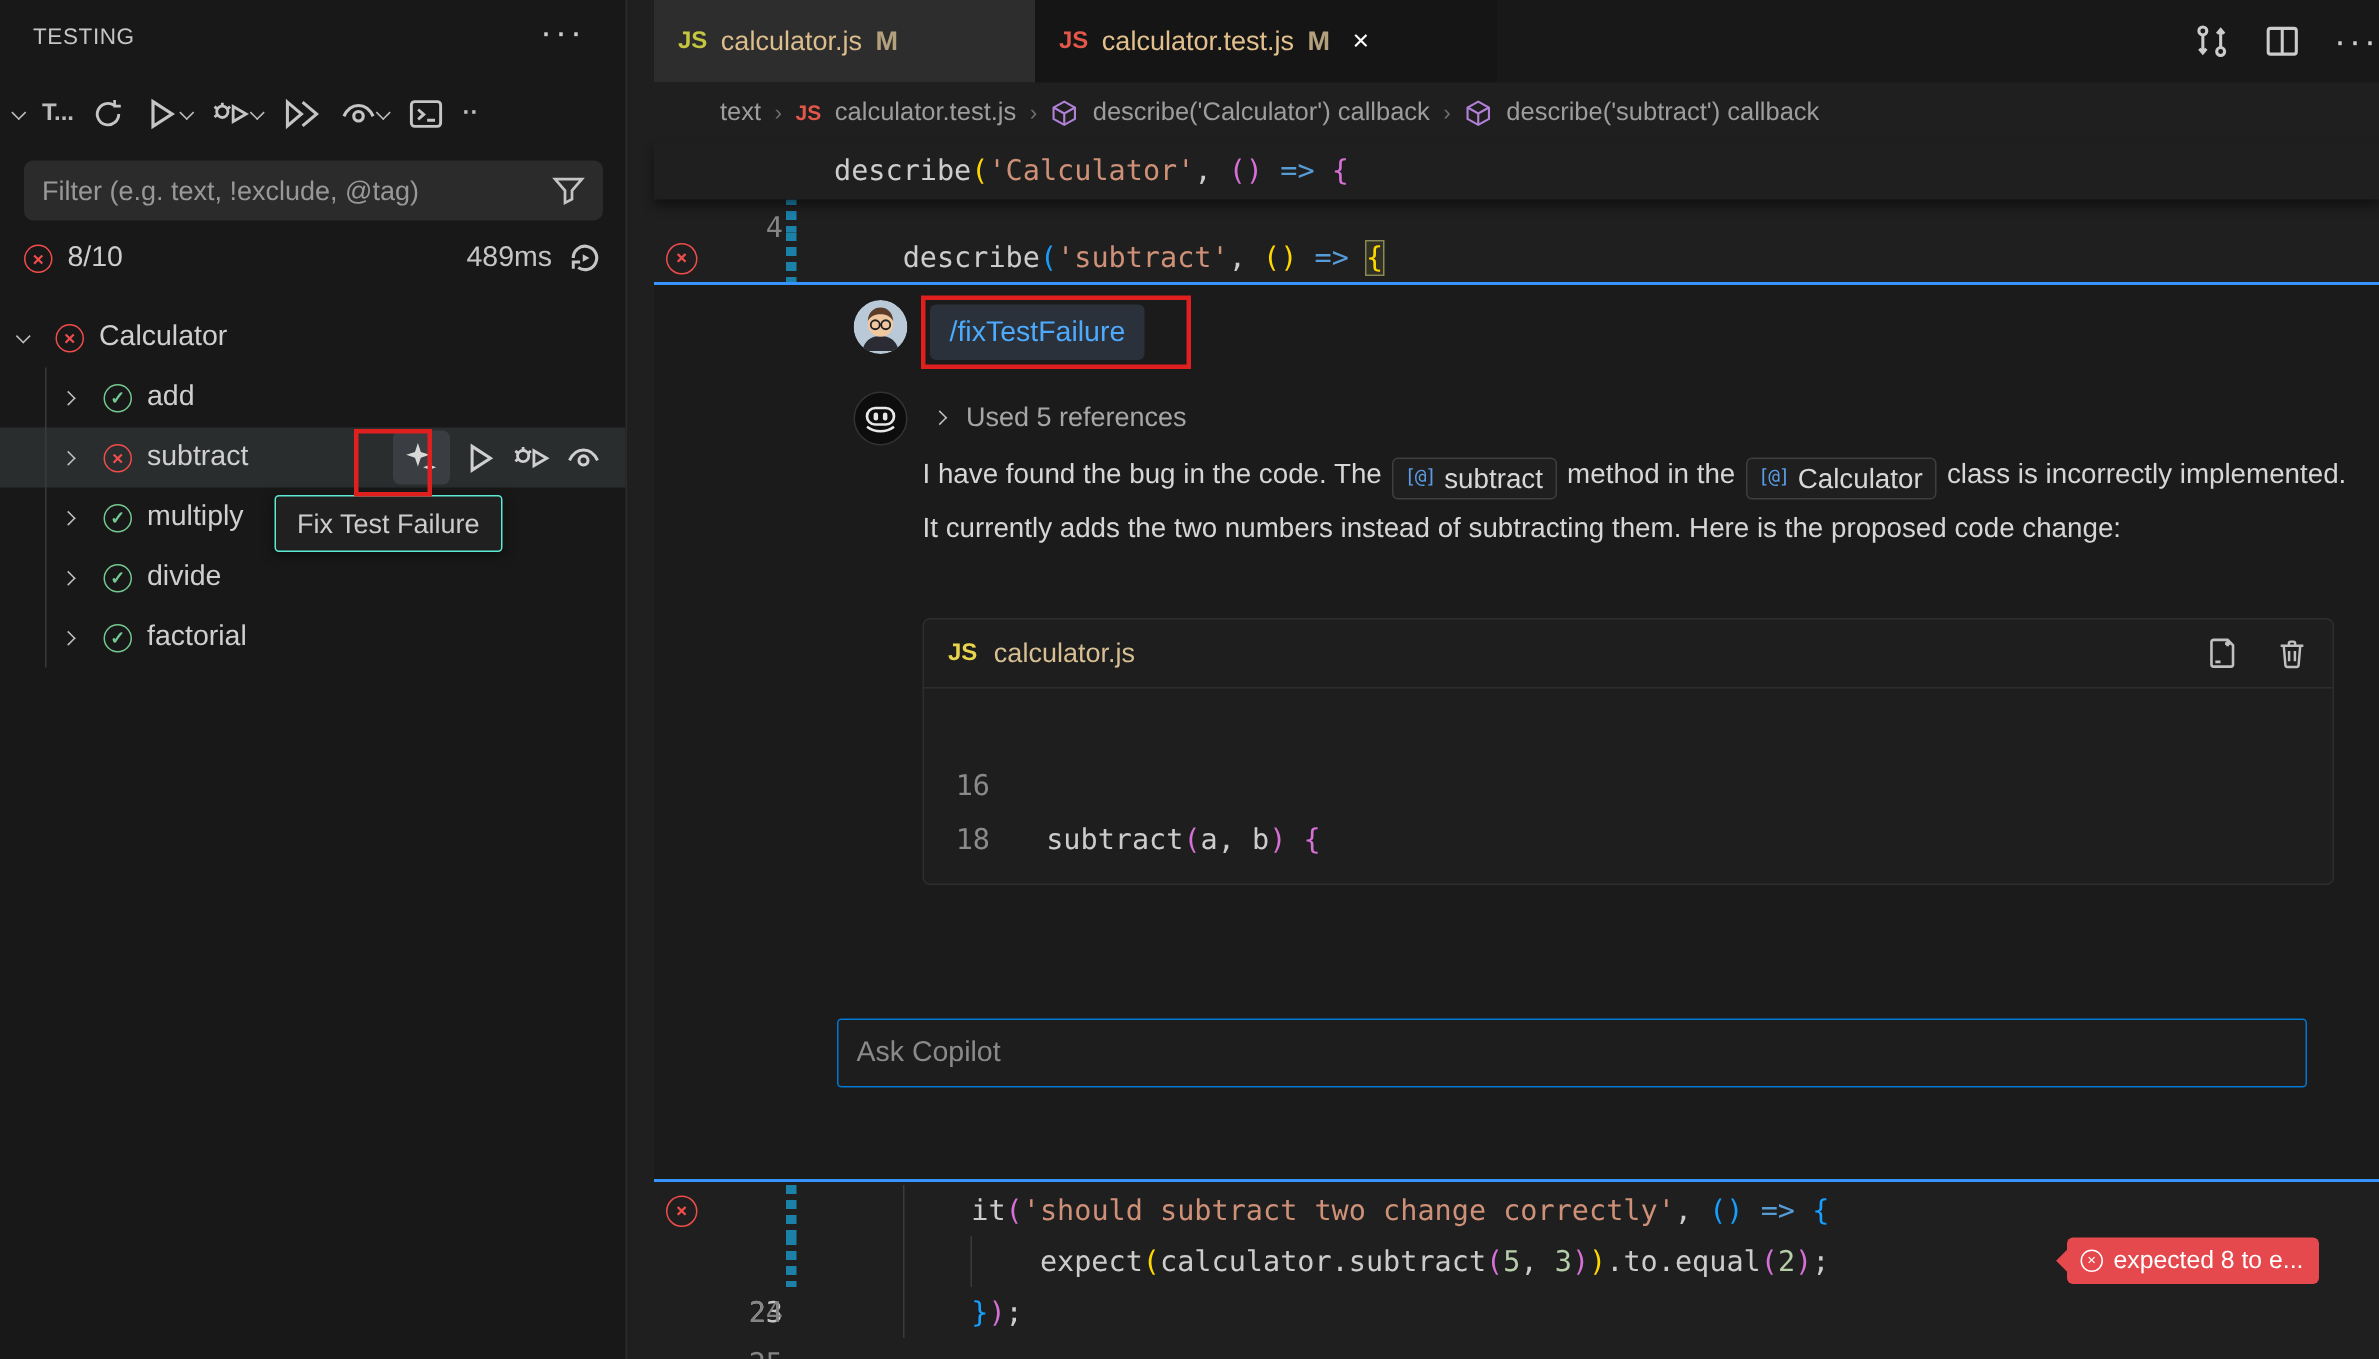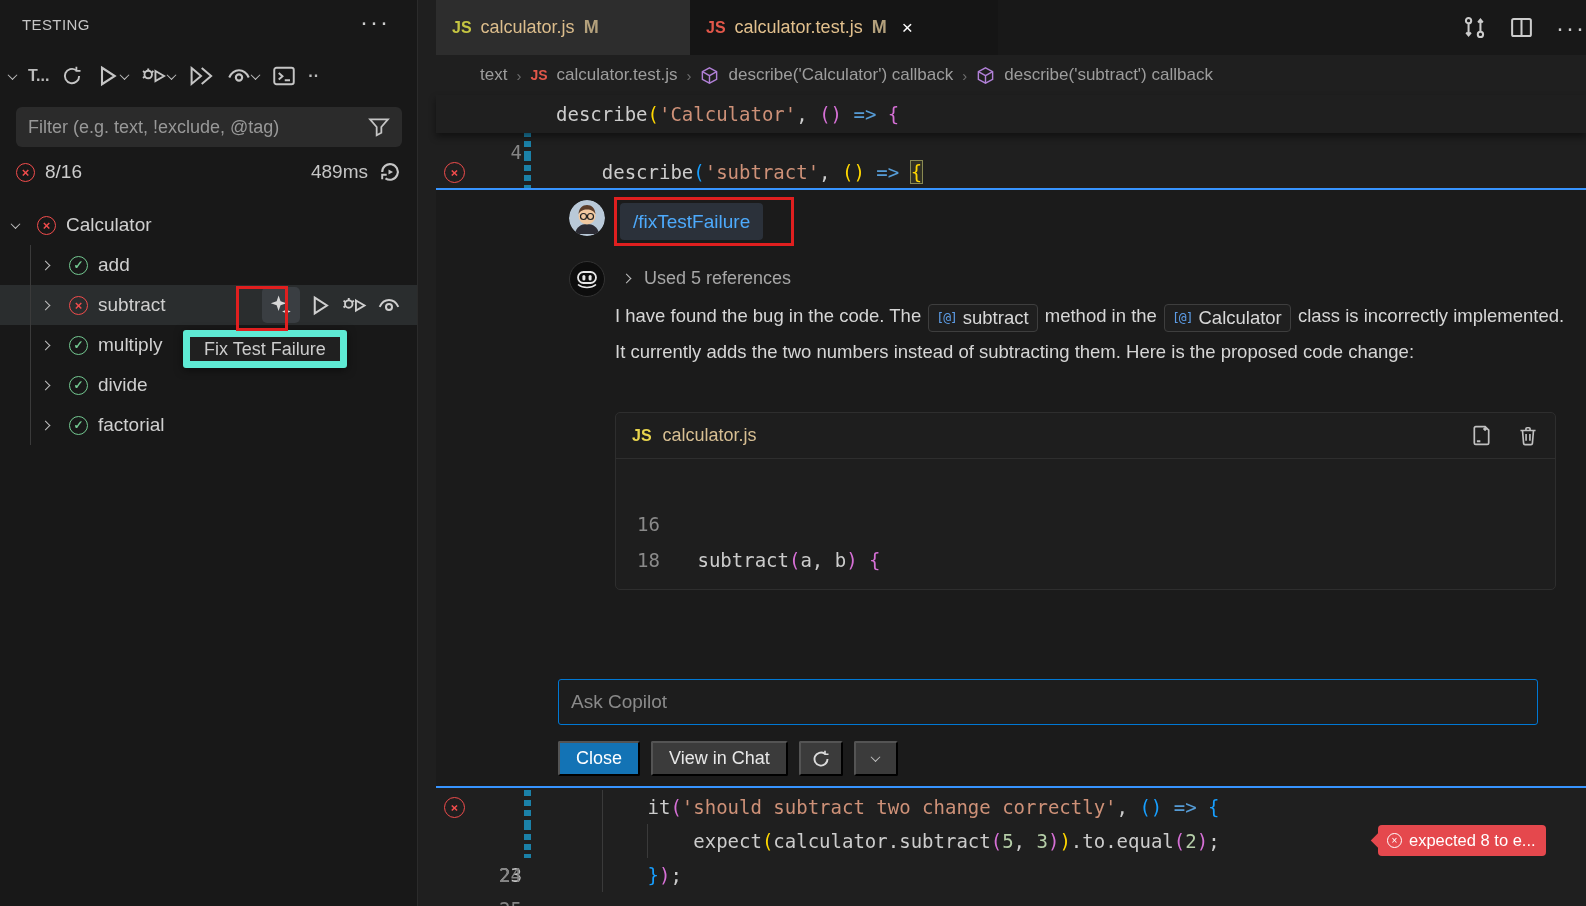--- a/index.html
+++ b/index.html
@@ -35,21 +35,21 @@
   .trow.selected { background:#2a2d2e; }
   .trow .lbl { margin-left:10px; }
   .tree-guide { position:absolute; left:30px; top:245px; width:1px; height:200px; background:#3a3a3a; }
   .ico-fail, .ico-pass { width:19px; height:19px; border-radius:50%; border:1.8px solid #f14c4c; color:#f14c4c;
     display:flex; align-items:center; justify-content:center; font-size:13px; font-weight:700; line-height:1; }
   .ico-pass { border-color:#73c991; color:#73c991; font-size:12px; }
   .row-actions { margin-left:auto; display:flex; align-items:center; gap:9px; padding-right:16px; }
   .sparkle-tile { background:#3a3e42; border-radius:5px; padding:6px 7px; }
   .redbox { position:absolute; border:3px solid #e01f1f; z-index:30; pointer-events:none; }
   .tooltip { position:absolute; left:183px; top:330px; height:38px; padding:0 14px; background:#202020;
-    border:7px solid #5eead4; border-radius:3px; display:flex; align-items:center; font-size:18px; color:#cccccc;
+    border:1px solid #5eead4; border-radius:3px; display:flex; align-items:center; font-size:18px; color:#cccccc;
     z-index:25; white-space:nowrap; box-shadow:0 2px 8px rgba(0,0,0,.5); }
 
   
   #editor { position:absolute; left:436px; top:0; width:1168px; height:796px; background:#1f1f1f; }
   #tabbar { position:absolute; left:0; top:0; width:1168px; height:55px; background:#181818; display:flex; }
   .tab { display:flex; align-items:center; gap:9px; padding:0 16px; height:55px; font-size:18px; }
   .tab.inactive { background:#2d2d2d; width:254px; }
   .tab.active { background:#151515; width:308px; }
   .tab .fname { color:#dcbd8c; }
   .tab.active .fname { color:#e2c08d; }
@@ -186,21 +186,21 @@
 
     <div class="abs sb-filter">
       <input type="text" placeholder="Filter (e.g. text, !exclude, @tag)" style="">
       <svg width="22" height="22" viewBox="0 0 16 16" fill="none" stroke="#c5c5c5" stroke-width="1.3">
           <path d="M1.5 2.5h13L9.7 8v4.2L6.3 14V8z"></path>
         </svg>
     </div>
 
     <div class="abs sb-results">
       <span class="ico-fail">×</span>
-      <span class="res-count">8/16</span>
+      <span class="res-count">8/10</span>
       <span class="res-right">
         <span>489ms</span>
         <svg width="24" height="24" viewBox="0 0 16 16" fill="none" stroke="#c5c5c5" stroke-width="1.4">
             <path d="M2.8 8a5.2 5.2 0 1 1 2.2 4.2"></path>
             <path d="M2.8 12.8v-3h3" stroke-width="1.3"></path>
             <path d="M7 6.3 10 8l-3 1.7z" fill="#c5c5c5" stroke="none"></path>
           </svg>
       </span>
     </div>
 
@@ -390,33 +390,20 @@
             
           </div>
         </div>
       </div>
 
 
       <div class="ask">
         <input type="text" placeholder="Ask Copilot" style="">
       </div>
 
-      <div class="chat-btns">
-        <button class="btn btn-blue">Close</button>
-        <button class="btn btn-gray">View in Chat</button>
-        <button class="btn btn-icon">
-          <svg width="20" height="20" viewBox="0 0 16 16" fill="none" stroke="#dcdcdc" stroke-width="1.5">
-              <path d="M13.2 8A5.2 5.2 0 1 1 11 3.8"></path>
-              <path d="M11.2 1.4v2.8h2.8" stroke-width="1.3"></path>
-            </svg>
-        </button>
-        <button class="btn btn-icon">
-            <span class="chev down"></span>
-          </button>
-      </div>
     </div>
 
     <div class="wborder" style="top:786px"></div>
 
     <div class="iguide" style="left:166px; top:790px; height:102px;"></div>
     <div class="iguide" style="left:211px; top:824px; height:34px;"></div>
 
     <div class="crow" style="top:790px">
       <span class="gut-err"><span class="ico-fail" style="width:21px;height:21px">×</span></span>
       <span class="lnum" style="color:#c6c6c6">23</span>

